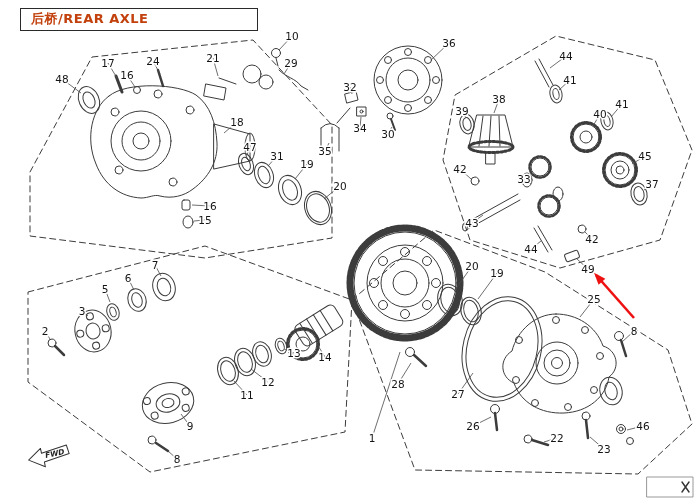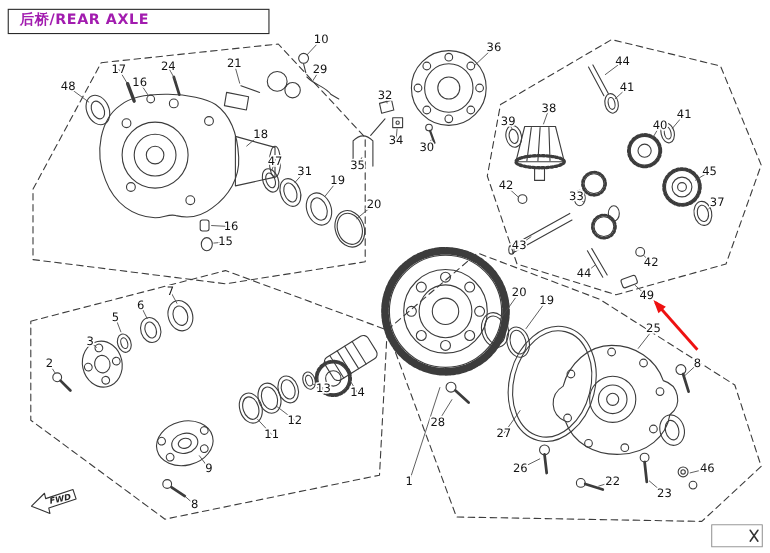--- a/index.html
+++ b/index.html
@@ -9,24 +9,24 @@
   #overlay{pointer-events:none;}
   
   #diagram path,#diagram rect,#diagram circle,#diagram ellipse,#diagram line,#diagram polygon{
     stroke:#3c3c3c;stroke-width:1;fill:none;stroke-linecap:round;stroke-linejoin:round;}
   .f0{fill:#ffffff;} .f1{fill:#f3f3f3;} .f2{fill:#e2e2e2;}
   .dash{fill:none;stroke:#666;stroke-width:0.9;stroke-dasharray:6 4;}
   .teeth{fill:none;stroke:#7d7d7d;}
   .leader{stroke-width:0.8;}
   .callout{font:10.5px "DejaVu Sans",sans-serif;text-anchor:middle;
            paint-order:stroke;stroke:#ffffff;stroke-width:3px;}
-  .title-box{position:absolute;left:7px;top:8px;width:238px;height:23px;
+  .title-box{position:absolute;left:20px;top:8px;width:238px;height:23px;
              border:1.3px solid #2a2a2a;background:#fff;box-sizing:border-box;
              font-weight:bold;font-size:13px;line-height:20px;padding-left:10px;
-             color:#a21caf;letter-spacing:.5px;}
+             color:#c2410c;letter-spacing:.5px;}
 </style>
 </head>
 <body>
 
 <div class="canvas">
 
   <svg id="diagram" width="700" height="503" viewBox="0 0 700 503">
 
     <polygon class="dash" points="92,57 253,40 332,125 332,238 205,258 30,236 30,172"></polygon>
     <polygon class="dash" points="455,95 556,36 655,60 692,150 660,240 560,268 470,240 443,160"></polygon>

